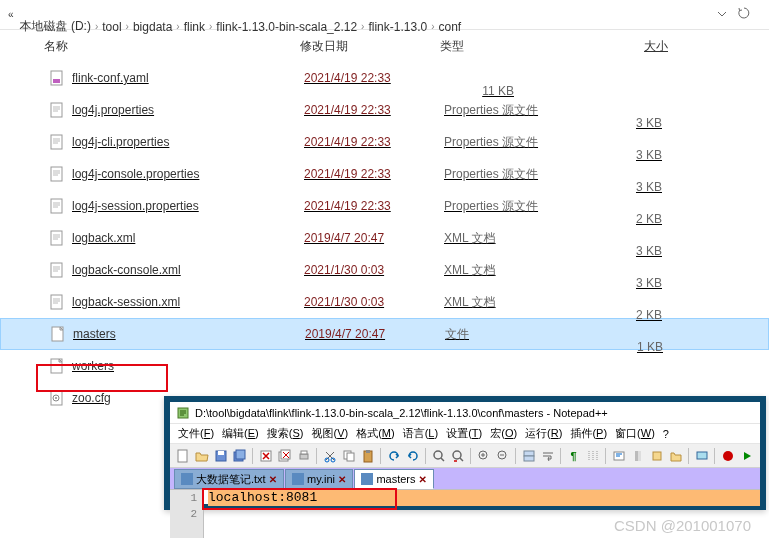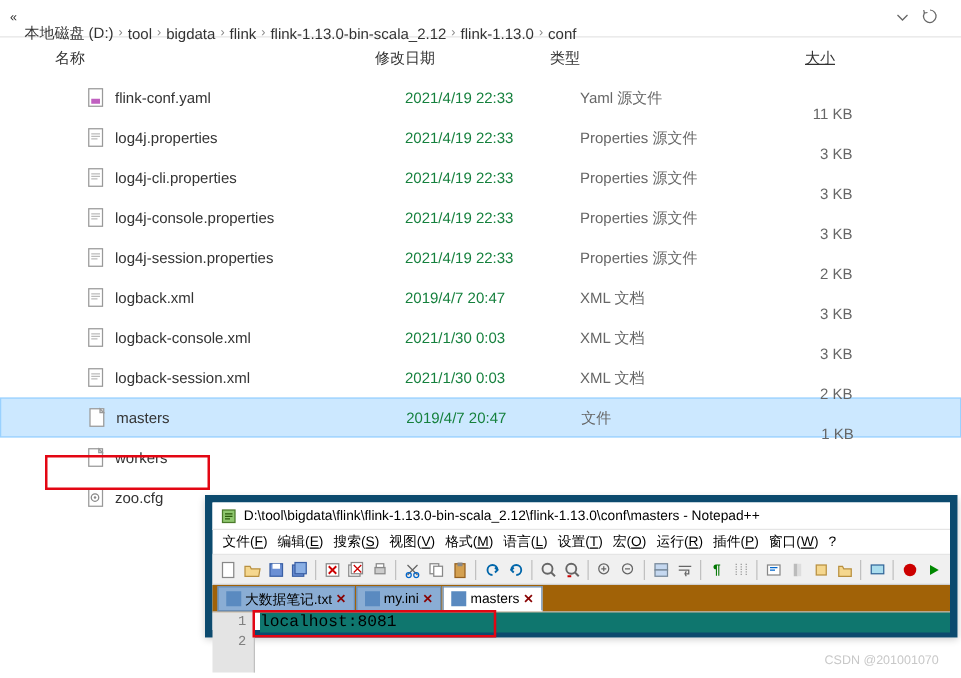--- a/index.html
+++ b/index.html
@@ -16,53 +16,53 @@
     .content-area { display: flex; height: calc(100% - 30px); }
     .main-panel { flex: 1; position: relative; }
     
     .file-header { display: flex; align-items: center; height: 32px; color: #333; padding-left: 44px; }
     .col-name { width: 256px; }
     .col-date { width: 140px; }
     .col-type { width: 148px; }
     .col-size { width: 80px; text-align: right; text-decoration: underline; }
     
     .file-list { }
-    .file-row { display: flex; align-items: center; height: 32px; padding-left: 68px; }
+    .file-row { display: flex; align-items: center; height: 32px; padding-left: 48px; text-decoration: underline; }
     .file-row.selected { background: #cce8ff; border: 1px solid #99d1ff; }
     .file-icon { width: 18px; height: 18px; margin-right: 6px; display: inline-flex; align-items: center; justify-content: center; flex-shrink: 0; }
     .file-name-cell { width: 256px; display: flex; align-items: center; }
     .file-name { color: #333; }
-    .file-date { width: 140px; color: #15803d; }
+    .file-date { width: 140px; color: #7f1d1d; }
     .file-type { width: 148px; color: #666; }
     .file-size { width: 80px; text-align: right; color: #666; padding-right: 10px; margin-top: 26px; }
     .masters-highlight { position: absolute; left: 36px; top: 334px; width: 132px; height: 28px; border: 2px solid #e30613; pointer-events: none; }
     
     .notepad-window { position: absolute; left: 164px; top: 366px; width: 602px; height: 114px; background: #fff; border: 6px solid #0c4a6e; box-shadow: 0 2px 6px rgba(0,0,0,0.2); }
     .np-title { display: flex; align-items: center; height: 22px; padding: 0 6px; background: #fff; border-bottom: 1px solid #e5e5e5; font-size: 11px; }
     .np-title-icon { width: 14px; height: 14px; margin-right: 5px; }
     .np-menu { display: flex; height: 20px; gap: 4px; padding: 0 6px; align-items: center; font-size: 11px; border-bottom: 1px solid #e5e5e5; }
     .np-menu-item { padding: 1px 2px; }
     .np-menu-item u { text-decoration: underline; }
     .np-toolbar { display: flex; height: 24px; padding: 2px 4px; gap: 2px; border-bottom: 1px solid #d0d0d0; align-items: center; background: #f0f0f0; }
     .tb-icon { width: 17px; height: 17px; display: flex; align-items: center; justify-content: center; font-size: 11px; }
     .tb-sep { width: 1px; height: 16px; background: #c0c0c0; margin: 0 2px; }
-    .np-tabs { display: flex; height: 22px; background: #a16207; border-bottom: 1px solid #c0c0c0; padding-left: 4px; align-items: flex-end; gap: 1px; }
+    .np-tabs { display: flex; height: 22px; background: #c4b5fd; border-bottom: 1px solid #c0c0c0; padding-left: 4px; align-items: flex-end; gap: 1px; }
     .np-tab { display: flex; align-items: center; height: 20px; padding: 0 6px; background: #8aadd4; border: 1px solid #6a8db4; font-size: 11px; color: #000; gap: 3px; }
     .np-tab.active { background: #fff; border-bottom-color: #fff; }
     .np-tab-close { font-size: 10px; color: #800; font-weight: bold; }
     .np-tab-icon { width: 12px; height: 12px; background: #5a8ac0; display: inline-block; }
     .np-editor { display: flex; height: 48px; font-family: "Courier New", monospace; font-size: 13px; }
     .np-gutter { width: 34px; background: #e4e4e4; color: #808080; text-align: right; padding-right: 6px; border-right: 1px solid #c0c0c0; }
     .np-gutter div { height: 16px; line-height: 16px; font-size: 11px; }
     .np-code { flex: 1; padding-left: 4px; position: relative; }
     .np-line { height: 16px; line-height: 16px; }
-    .np-line.current { background: #0f766e; }
+    .np-line.current { background: #fdba74; }
     .code-highlight { position: absolute; left: -2px; top: -2px; width: 195px; height: 22px; border: 2px solid #e30613; pointer-events: none; }
     
-    .watermark { position: absolute; right: 18px; bottom: 8px; color: #c8c8c8; font-size: 10px; font-family: Arial; }
+    .watermark { position: absolute; right: 18px; bottom: 8px; color: #c8c8c8; font-size: 15px; font-family: Arial; }
   </style>
 </head>
 <body>
 
 <div class="breadcrumb-bar">
   <span class="bc-arrows">«</span>
   <div class="breadcrumb" id="breadcrumb-container">
       <span class="bc-item">本地磁盘 (D:)</span>
       <span class="bc-sep">›</span>
       <span class="bc-item">tool</span>
@@ -103,21 +103,20 @@
           <div class="file-name-cell">
             <span class="file-icon">
               <svg width="16" height="16">
                 <rect x="2" y="1" width="11" height="14" fill="#fff" stroke="#999"></rect>
                 <rect x="4" y="9" width="7" height="4" fill="#c060c0"></rect>
               </svg>
             </span>
             <span class="file-name">flink-conf.yaml</span>
           </div>
           <div class="file-date">2021/4/19 22:33</div>
-          <div class="file-type">Yaml 源文件</div>
           <div class="file-size">11 KB</div>
         </div>
         <div class="file-row">
           <div class="file-name-cell">
             <span class="file-icon">
               <svg width="16" height="16">
                 <rect x="2" y="1" width="11" height="14" fill="#fff" stroke="#999"></rect>
                 <path d="M4 5 L11 5 M4 7 L11 7 M4 9 L9 9" stroke="#bbb"></path>
               </svg>
             </span>

